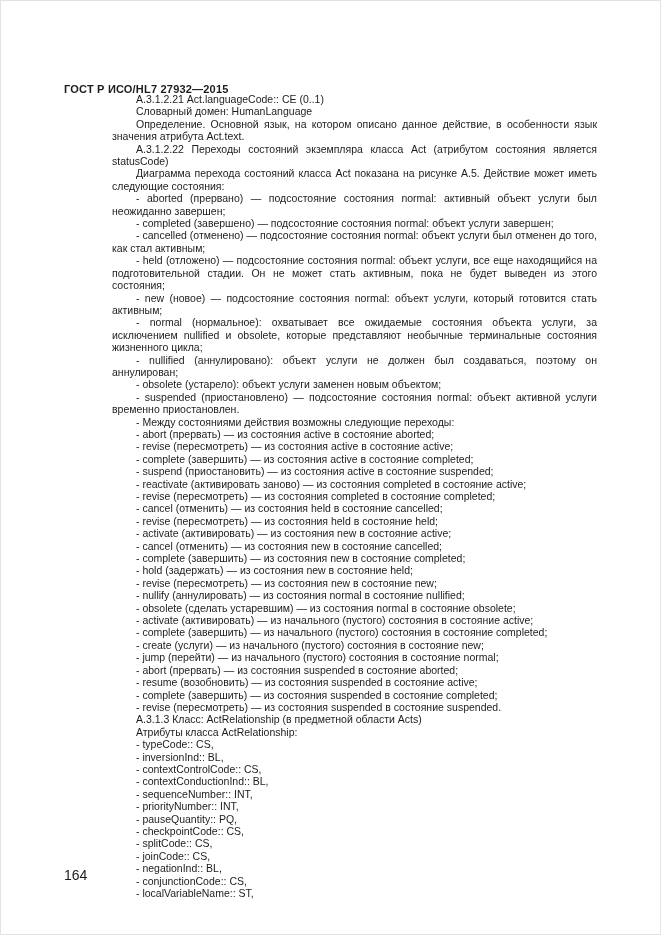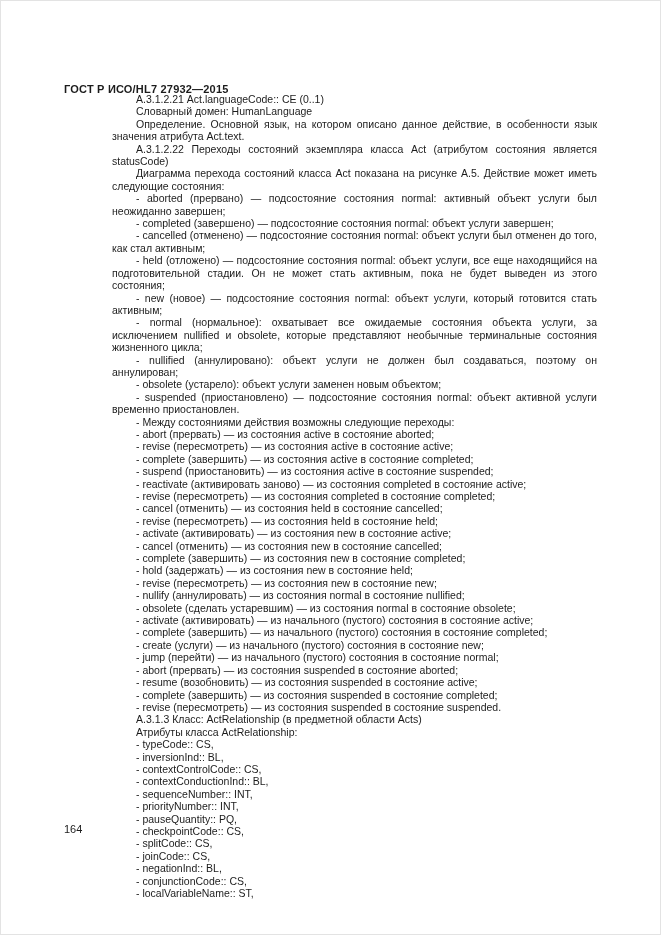--- a/index.html
+++ b/index.html
@@ -37,22 +37,22 @@
     text-align: justify;
     margin-left: 48px;
   }
   .para {
     margin: 0;
     text-indent: 24px;
   }
   .page-number {
     position: absolute;
     left: 63px;
-    top: 822px;
-    font-size: 11px;
+    top: 866px;
+    font-size: 14px;
   }
 </style>
 </head>
 <body>
 
 <div class="page">
   <div class="running-header">ГОСТ Р ИСО/HL7 27932—2015</div>
 
   <div class="content">
       <p class="para">А.3.1.2.21 Act.languageCode:: CE (0..1)</p>

